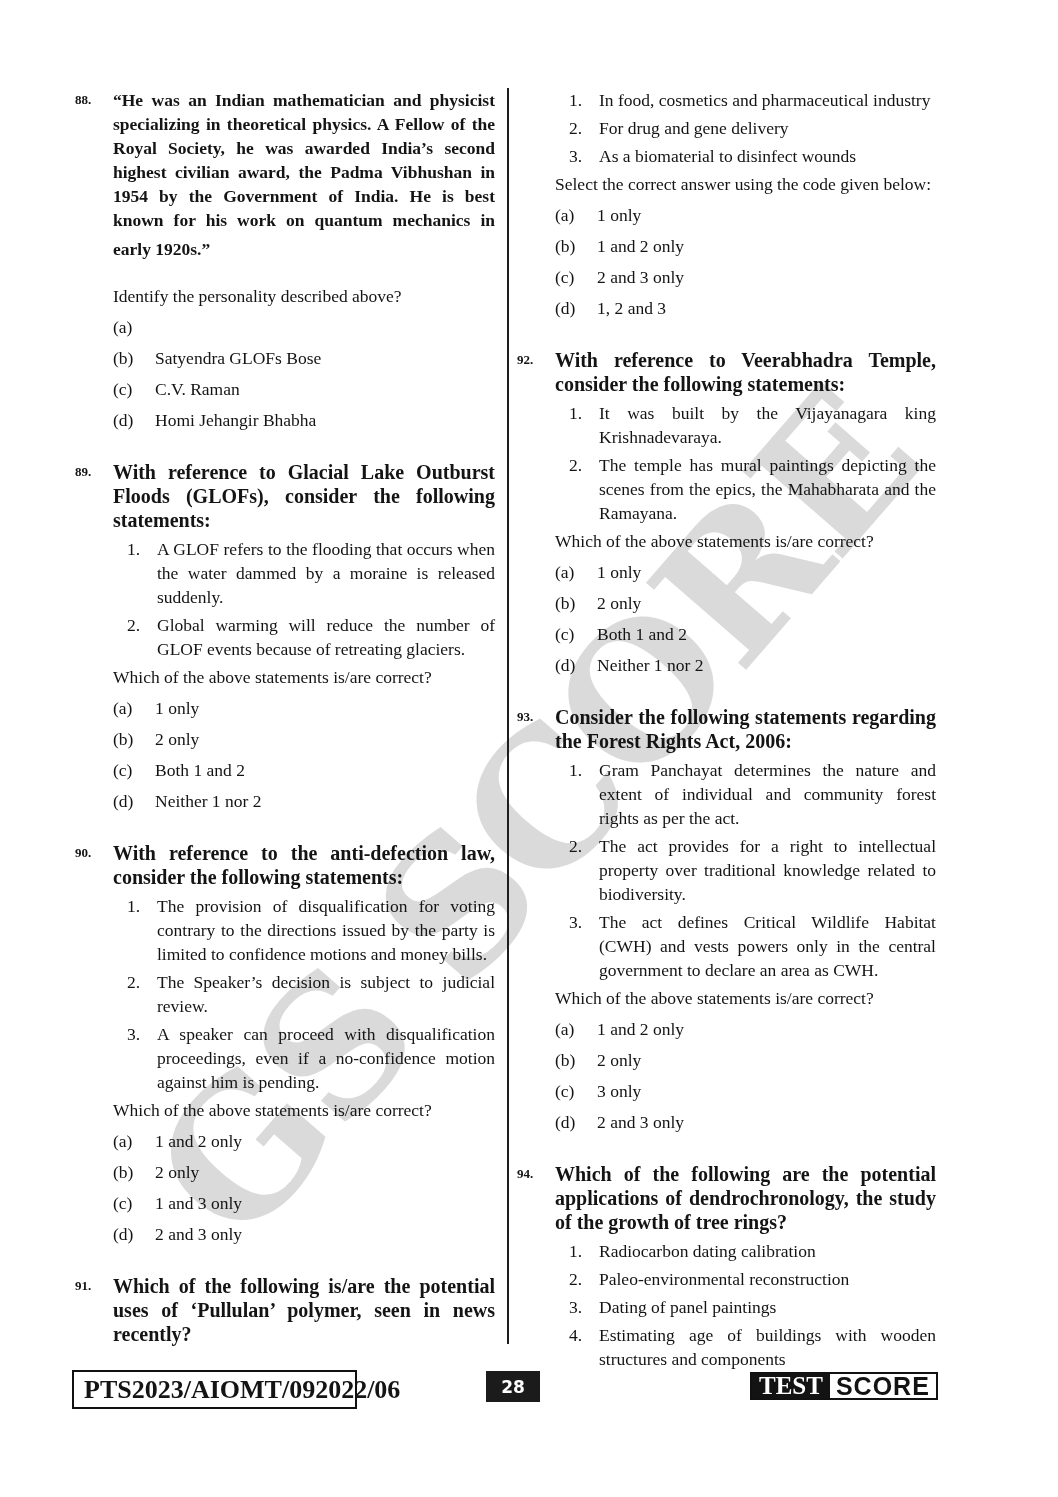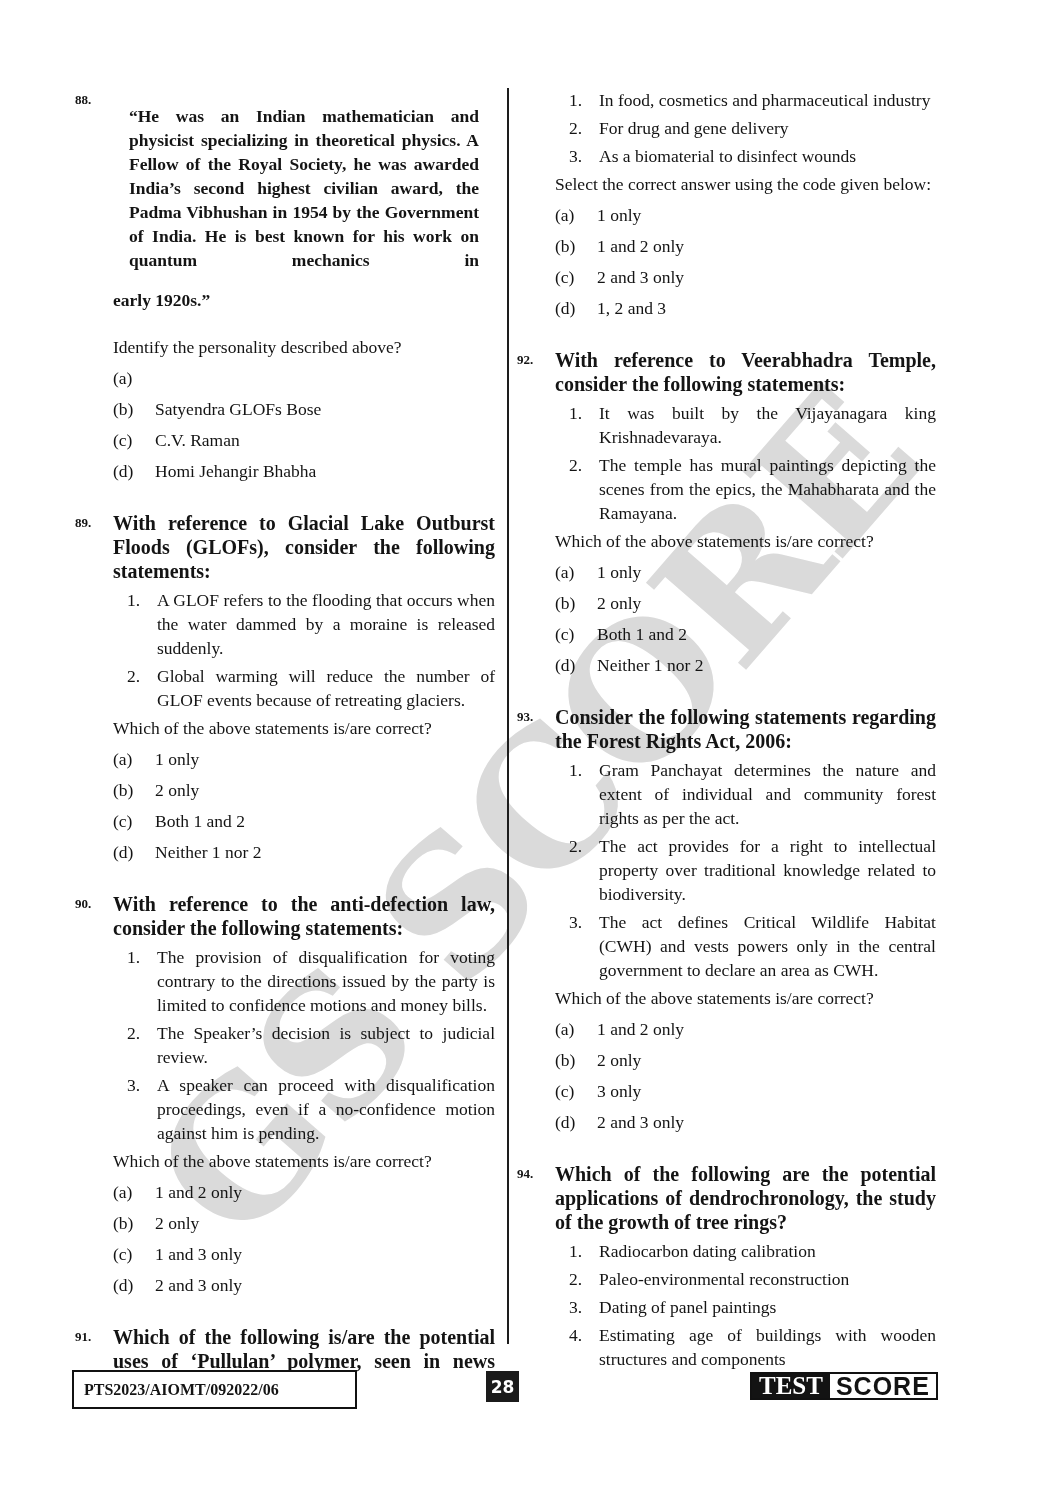--- a/index.html
+++ b/index.html
@@ -10,36 +10,36 @@
         color:#dadada;white-space:nowrap;z-index:0;user-select:none;}
   .divider{position:absolute;left:507px;top:88px;width:2px;height:1256px;background:#1d1d1d;z-index:1;}
   .col{position:absolute;top:88px;z-index:1;font-size:17.5px;line-height:24px;}
   .col-left{left:75px;width:420px;}
   .col-right{left:517px;width:419px;}
   .question{margin-bottom:21px;}
   .qrow{display:flex;}
   .qnum{flex:0 0 38px;font-weight:700;font-size:13px;}
   .qbody{flex:1;min-width:0;}
   .heading{font-weight:700;font-size:20px;text-align:justify;margin:0 0 5px 0;}
-  .para{margin:16px;text-align:justify;}
+  .para{margin:0;text-align:justify;}
   .bold{font-weight:700;}
   .jl{text-align-last:justify;}
   .tailgap{margin:5px 0 23px 0;}
   .lead{margin:2px 0 7px 0;text-align:justify;}
   .stmt{display:flex;padding-left:14px;margin:0 0 4px 0;}
   .snum{flex:0 0 30px;}
   .stxt{flex:1;text-align:justify;}
   .opts{margin-top:3px;}
   .opt{display:flex;margin:0 0 7px 0;}
   .olab{flex:0 0 42px;}
   .otxt{flex:1;}
   .code-box{position:absolute;left:72px;top:1370px;width:285px;height:39px;border:2px solid #111;
         box-sizing:border-box;display:flex;align-items:center;padding-left:10px;
-        font-weight:700;font-size:16px;z-index:1;background:#fff;}
-  .page-badge{position:absolute;left:486px;top:1371px;width:33px;height:31px;background:#1b1b1b;color:#fff;
+        font-weight:700;font-size:26px;z-index:1;background:#fff;}
+  .page-badge{position:absolute;left:486px;top:1371px;width:54px;height:31px;background:#1b1b1b;color:#fff;
         font-family:"DejaVu Sans","Liberation Sans",sans-serif;font-weight:700;font-size:17px;
         display:flex;align-items:center;justify-content:center;z-index:1;}
   .logo{position:absolute;left:750px;top:1372px;height:28px;display:flex;border:2px solid #111;
         box-sizing:border-box;z-index:1;background:#fff;}
   .logo-test{background:#131313;color:#fff;font-family:"Liberation Serif","DejaVu Serif",serif;
         font-weight:700;font-size:25px;display:flex;align-items:center;padding:0 7px;}
   .logo-score{background:#ffffff;color:#131313;font-family:"Liberation Sans","DejaVu Sans",sans-serif;
         font-weight:700;font-size:25px;display:flex;align-items:center;padding:0 6px;letter-spacing:1px;}
 </style>
 </head>

